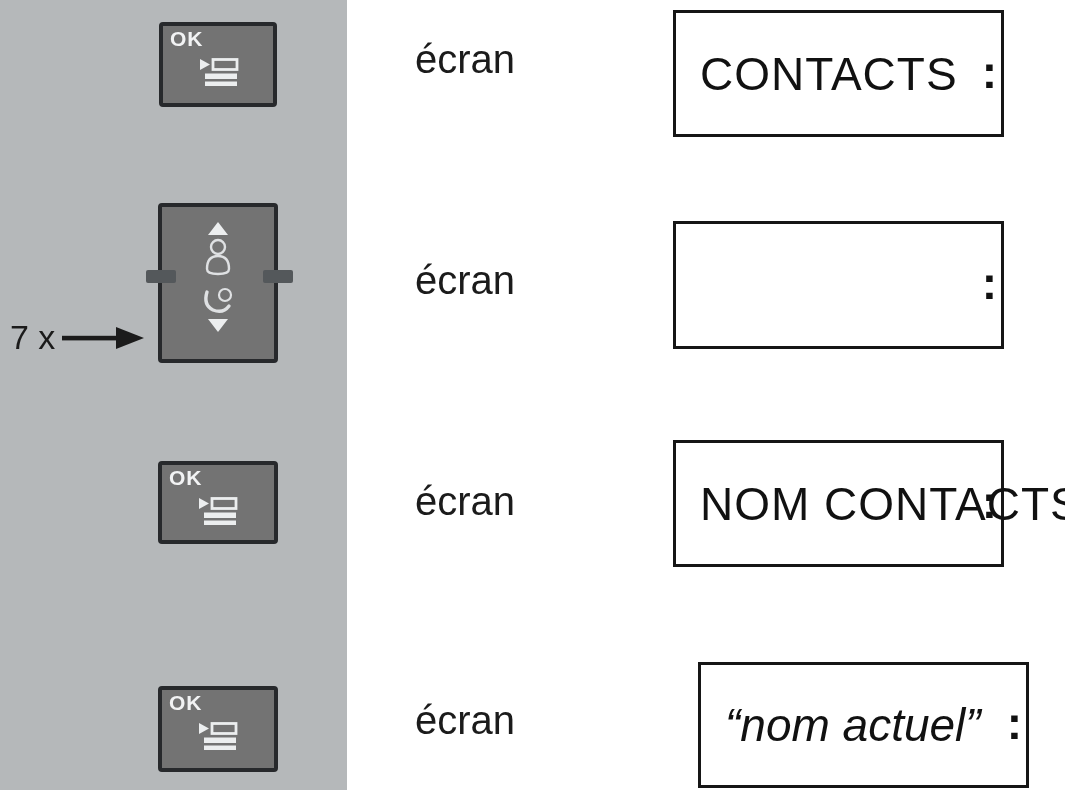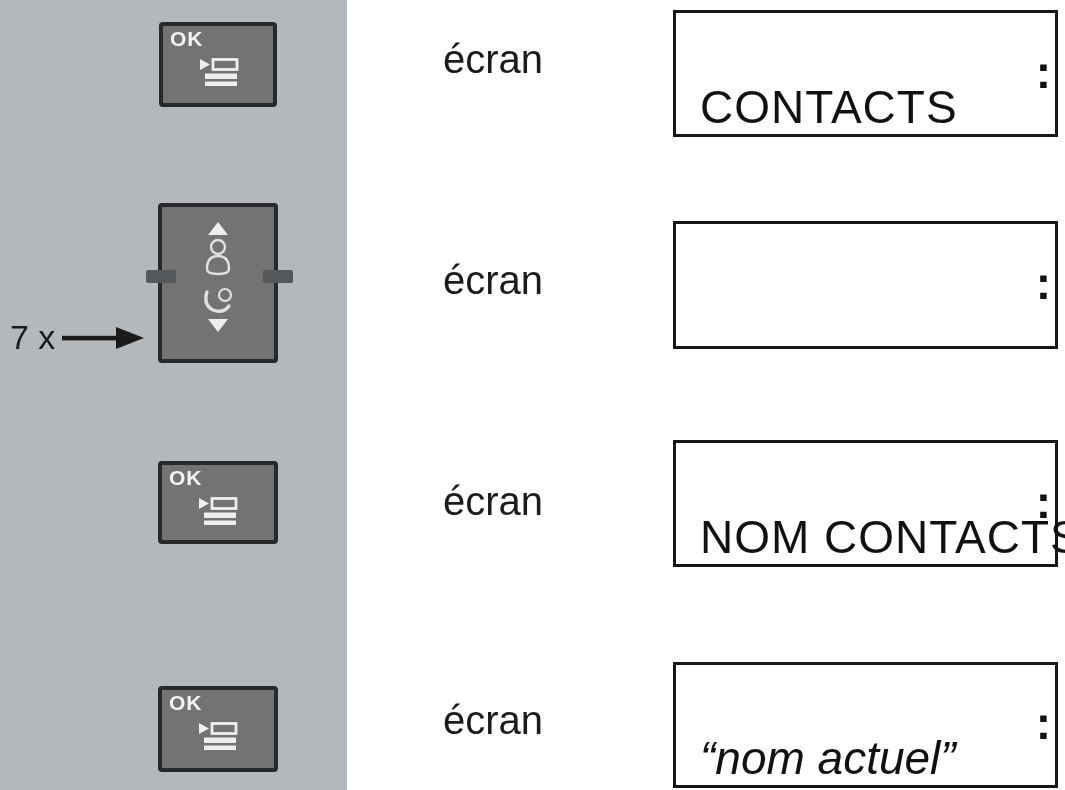--- a/index.html
+++ b/index.html
@@ -17,32 +17,32 @@
     font-size:21px;letter-spacing:1px;line-height:24px;
   }
   .menu-icon{position:absolute;left:36px;top:30px;}
   .nav-icon-svg{position:absolute;left:0;top:0;width:112px;height:152px;}
   .notch{position:absolute;width:30px;height:13px;background:#54585b;border-radius:2px;}
   .press-label{
     position:absolute;left:10px;top:318px;font-size:34px;color:#1b1b1b;line-height:38px;
   }
   .press-arrow{position:absolute;left:60px;top:324px;}
   .ecran-label{
-    position:absolute;left:415px;font-size:40px;color:#1b1b1b;line-height:46px;margin-left:28px;
+    position:absolute;left:415px;font-size:40px;color:#1b1b1b;line-height:46px;
   }
   .ecran-r1{top:36px;} .ecran-r2{top:257px;} .ecran-r3{top:478px;} .ecran-r4{top:697px;}
   .screen-box{
-    position:absolute;left:673px;width:385px;background:#ffffff;
+    position:absolute;left:673px;width:331px;background:#ffffff;
     border:3px solid #161616;box-sizing:border-box;
-    display:flex;align-items:flex-end;
+    display:flex;align-items:center;
   }
   .box-r1{top:10px;height:127px;}
   .box-r2{top:221px;height:128px;}
   .box-r3{top:440px;height:127px;}
-  .box-r4{top:662px;height:126px;}
+  .box-r4{top:662px;height:126px;margin-left:25px;}
   .screen-text{
     margin-left:24px;font-size:46px;color:#111111;letter-spacing:1px;white-space:nowrap;
   }
   .screen-text.italic{font-style:italic;letter-spacing:0;}
   .screen-colon{
     position:absolute;right:4px;top:50%;transform:translateY(-54%);
     font-size:46px;color:#111111;font-weight:bold;
   }
 </style>
 </head>

